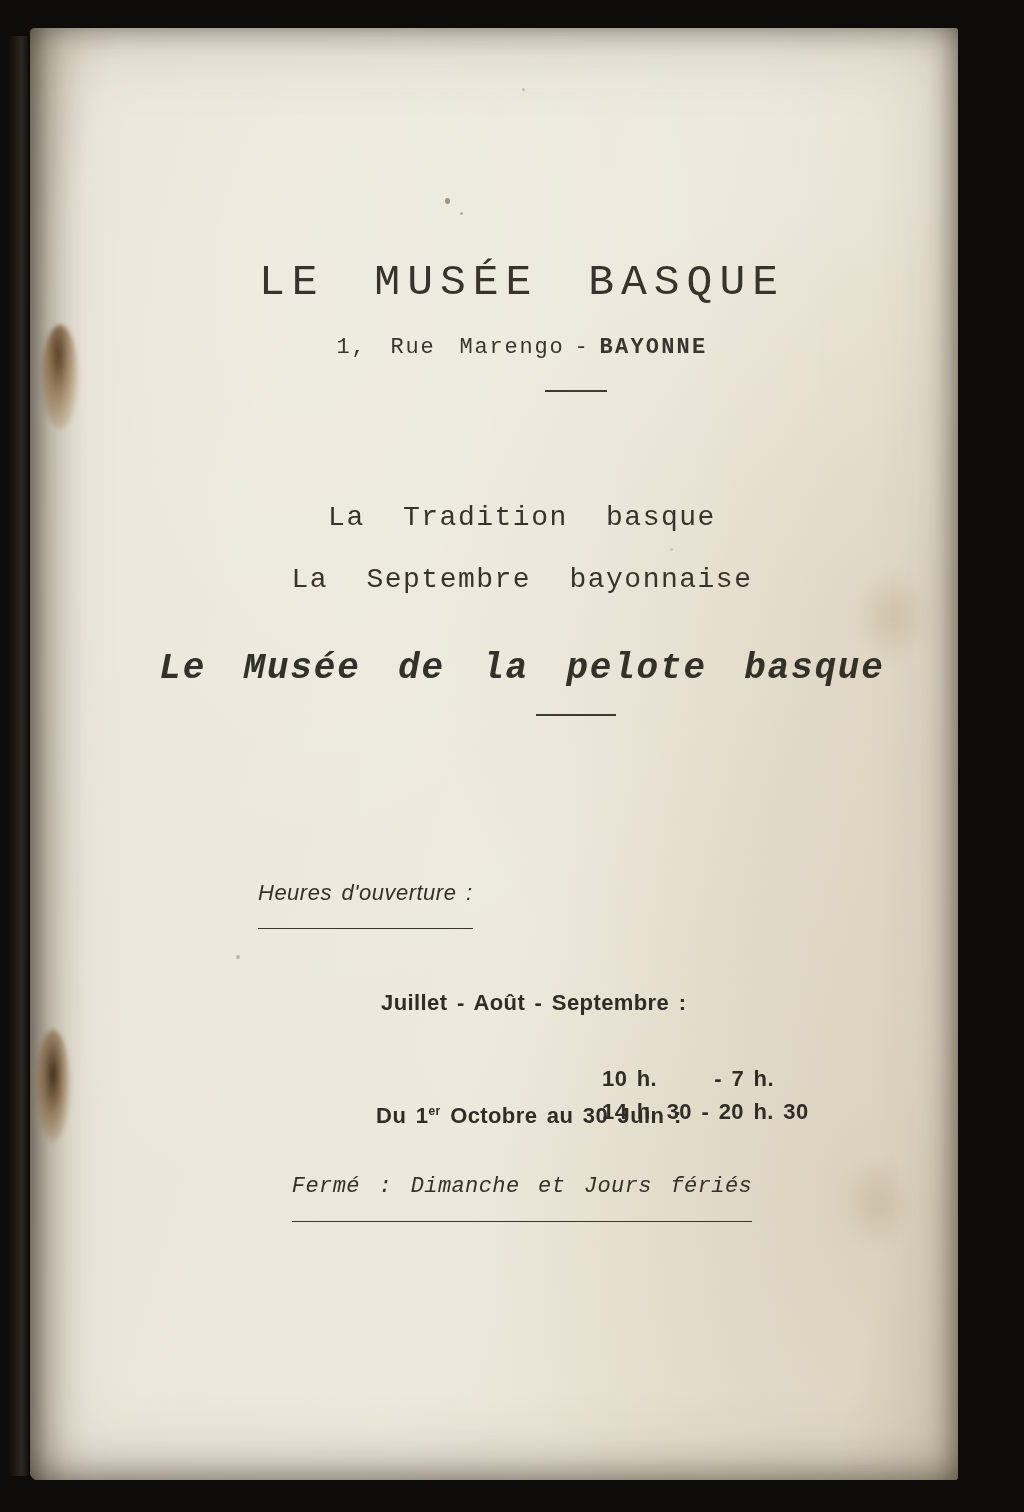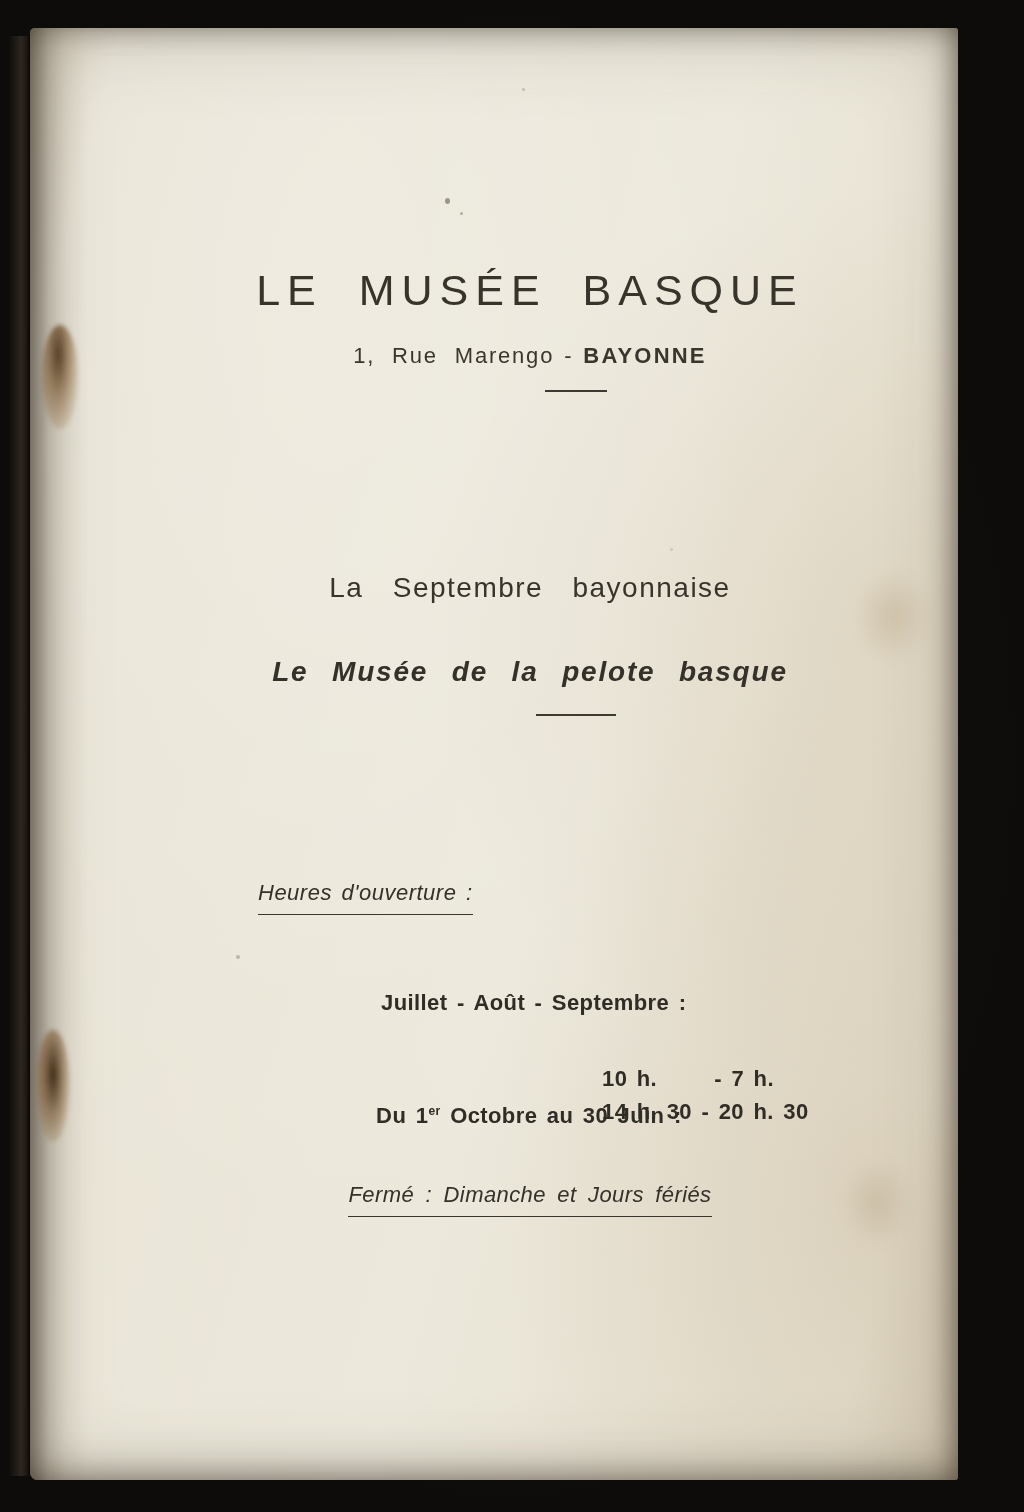--- a/index.html
+++ b/index.html
@@ -102,21 +102,22 @@
   .speck-2 { left: 430px; top: 184px; width: 3px; height: 3px; opacity: .7; }
   .speck-3 { left: 492px; top: 60px;  width: 3px; height: 3px; opacity: .5; }
   .speck-4 { left: 206px; top: 927px; width: 4px; height: 4px; opacity: .6; }
   .speck-5 { left: 640px; top: 520px; width: 3px; height: 3px; opacity: .35; }
 
   .centered {
     position: absolute;
     left: 54px;
     width: 876px;
     text-align: center;
-    margin: 8px;
+    margin: 0;
+    font-family: Liberation Mono, monospace;
   }
   .title {
     top: 232px;
     font-size: 43px;
     font-weight: 500;
     letter-spacing: 7px;
     word-spacing: 17px;
     color: #38342c;
     line-height: 1.05;
   }
@@ -140,40 +141,40 @@
   .tradition {
     font-size: 28px;
     letter-spacing: 1.5px;
     word-spacing: 20px;
     color: #38342c;
   }
   .trad-1 { top: 474px; }
   .trad-2 { top: 536px; }
   .pelote {
     top: 620px;
-    font-size: 28px;
+    font-size: 36px;
     font-style: italic;
     font-weight: 600;
     letter-spacing: 1.8px;
     word-spacing: 14px;
     color: #34302a;
   }
   .hours-heading {
     position: absolute;
     left: 228px; top: 852px;
     margin: 0;
     font-size: 22px;
     font-style: italic;
     font-weight: 500;
     letter-spacing: 0.5px;
     word-spacing: 3px;
   }
   .underlined {
     display: inline-block;
-    padding-bottom: 8px;
+    padding-bottom: 22px;
     border-bottom: 1.6px solid #3a362e;
   }
   .sched-row {
     position: absolute;
     display: flex;
     font-size: 22px;
     font-weight: 600;
     letter-spacing: 0.4px;
     word-spacing: 3px;
     color: #302c26;
@@ -215,20 +216,21 @@
     <div class="speck speck-5"></div>
 
     <h1 class="centered title">LE MUSÉE BASQUE</h1>
 
     <p class="centered address">
       <span>1, Rue Marengo</span><span class="sep">-</span><span class="city">BAYONNE</span>
     </p>
 
     <hr class="divider divider-top">
 
+    <p class="centered tradition trad-1">La Tradition basque</p>
 
     <p class="centered tradition trad-2">La Septembre bayonnaise</p>
 
     <p class="centered pelote">Le Musée de la pelote basque</p>
 
     <hr class="divider divider-mid">
 
     <h2 class="hours-heading">
       <span class="underlined">Heures d'ouverture :</span>
     </h2>

